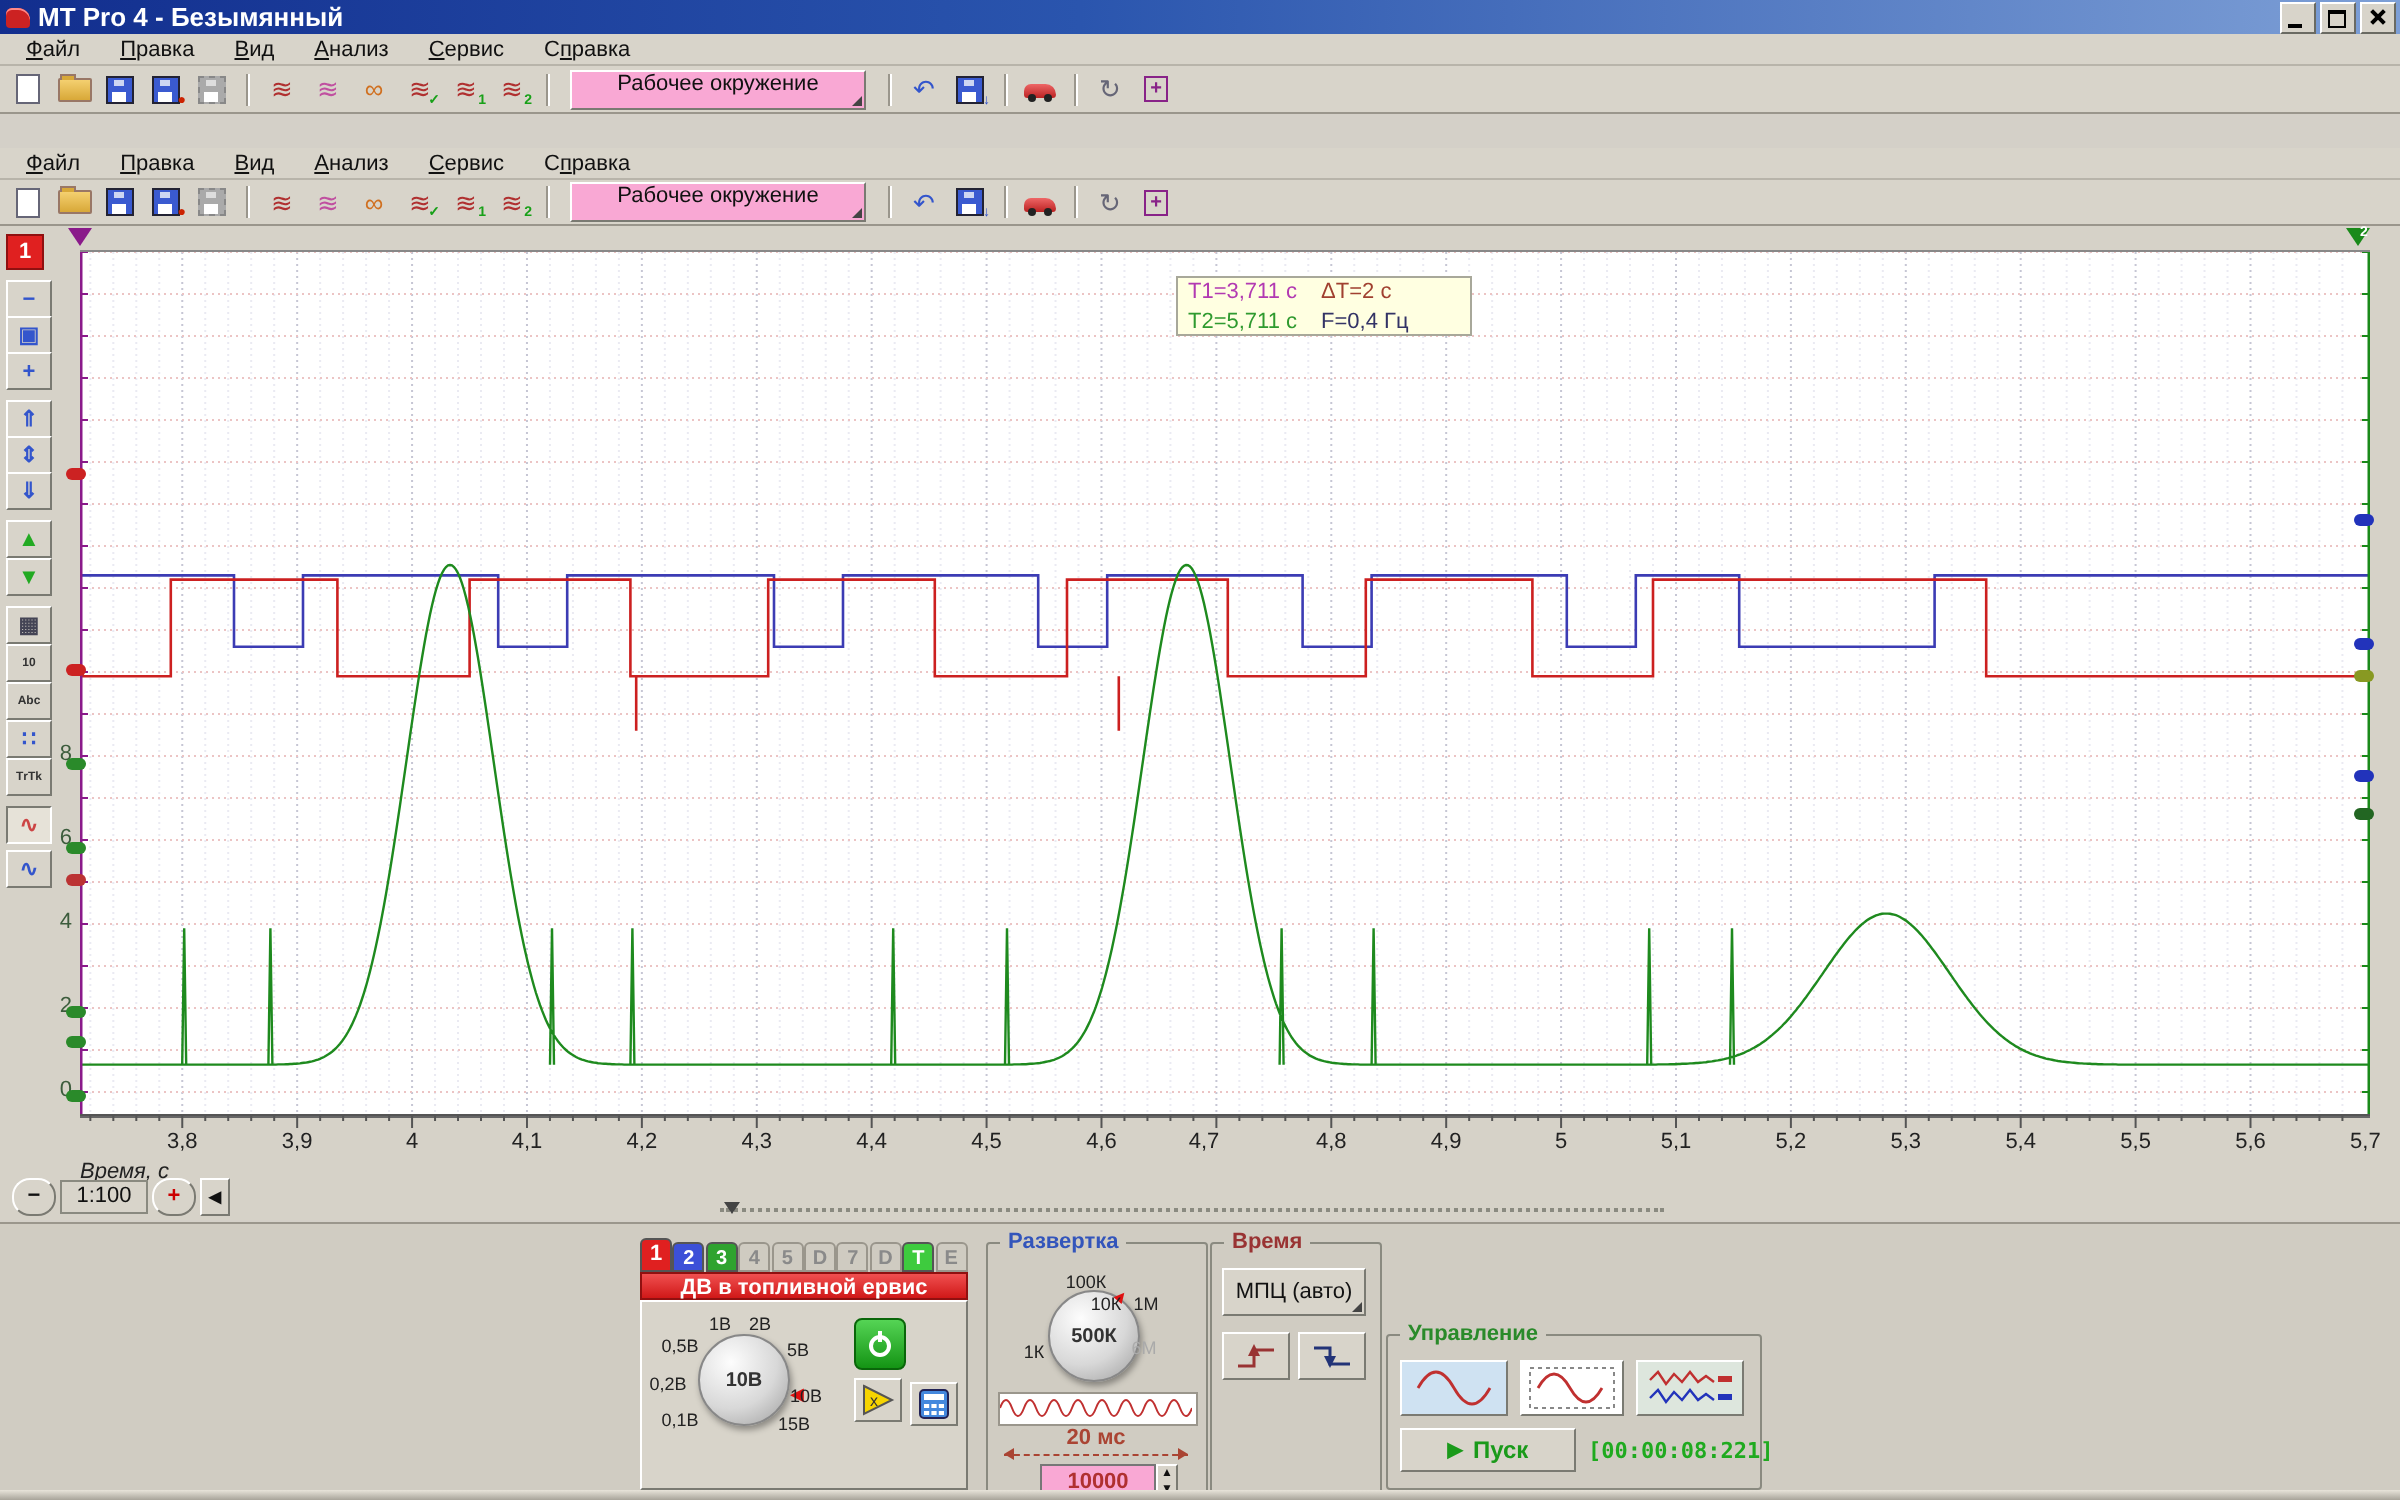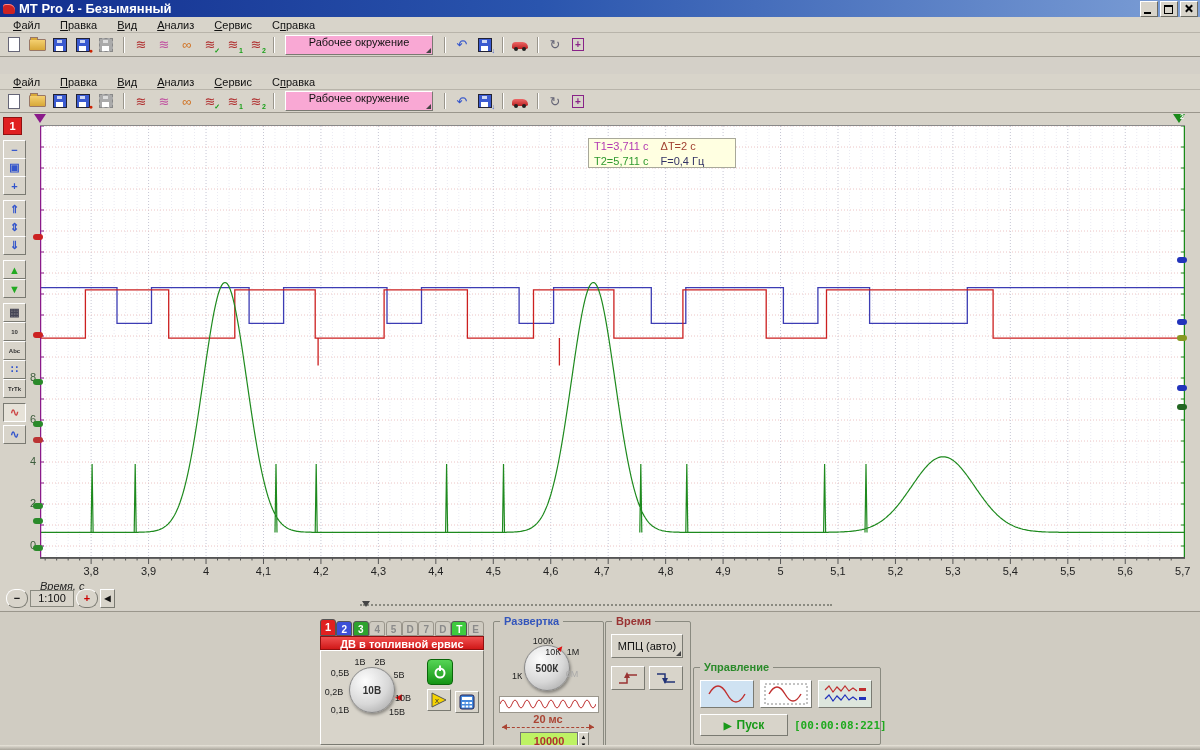--- a/index.html
+++ b/index.html
@@ -79,21 +79,21 @@
   .kptr{position:absolute;color:#e01010;font-size:9px;line-height:9px;}
   #pwr{position:absolute;width:24px;height:24px;border-radius:4px;background:linear-gradient(#55d455,#149414);
     border:1px solid #0a660a;display:flex;align-items:center;justify-content:center;}
   #gen,#calc{position:absolute;width:24px;height:22px;display:flex;align-items:center;justify-content:center;}
   #sweepwave{position:absolute;left:5px;top:74px;width:98px;height:15px;background:#fff;border:1px solid #9a968c;}
   #sweeptime{position:absolute;left:0;top:91px;width:108px;text-align:center;color:#a43;font-weight:bold;}
   #dashline{position:absolute;left:8px;top:105px;width:92px;border-top:1px dashed #a43;}
   #dashline::before,#dashline::after{content:"";position:absolute;top:-4px;border-top:3px solid transparent;border-bottom:3px solid transparent;}
   #dashline::before{left:0;border-right:5px solid #a43;}
   #dashline::after{right:0;border-left:5px solid #a43;}
-  #spinner{position:absolute;left:26px;top:110px;width:56px;height:16px;background:#bef264;border:1px solid #777;
+  #spinner{position:absolute;left:26px;top:110px;width:56px;height:16px;background:#f9a8d4;border:1px solid #777;
     color:#b03030;font-weight:bold;text-align:center;line-height:16px;}
   #spinbtns{position:absolute;left:84px;top:110px;width:11px;height:16px;font-size:6px;line-height:8px;text-align:center;}
   .edgebtn{position:absolute;width:34px;height:24px;display:flex;align-items:center;justify-content:center;}
   .mval{position:absolute;font-weight:bold;font-size:11px;white-space:nowrap;}
   .wbtn{position:absolute;height:28px;display:flex;align-items:center;justify-content:center;}
   #startbtn{position:absolute;left:6px;top:46px;width:88px;height:22px;display:flex;align-items:center;justify-content:center;gap:5px;
     color:#1a9a1a;font-weight:bold;font-size:12px;}
   #timer{position:absolute;left:100px;top:51px;color:#1faa1f;font-weight:bold;font-family:"DejaVu Sans Mono",monospace;font-size:11px;}
   u{text-decoration:underline;}
 </style>

